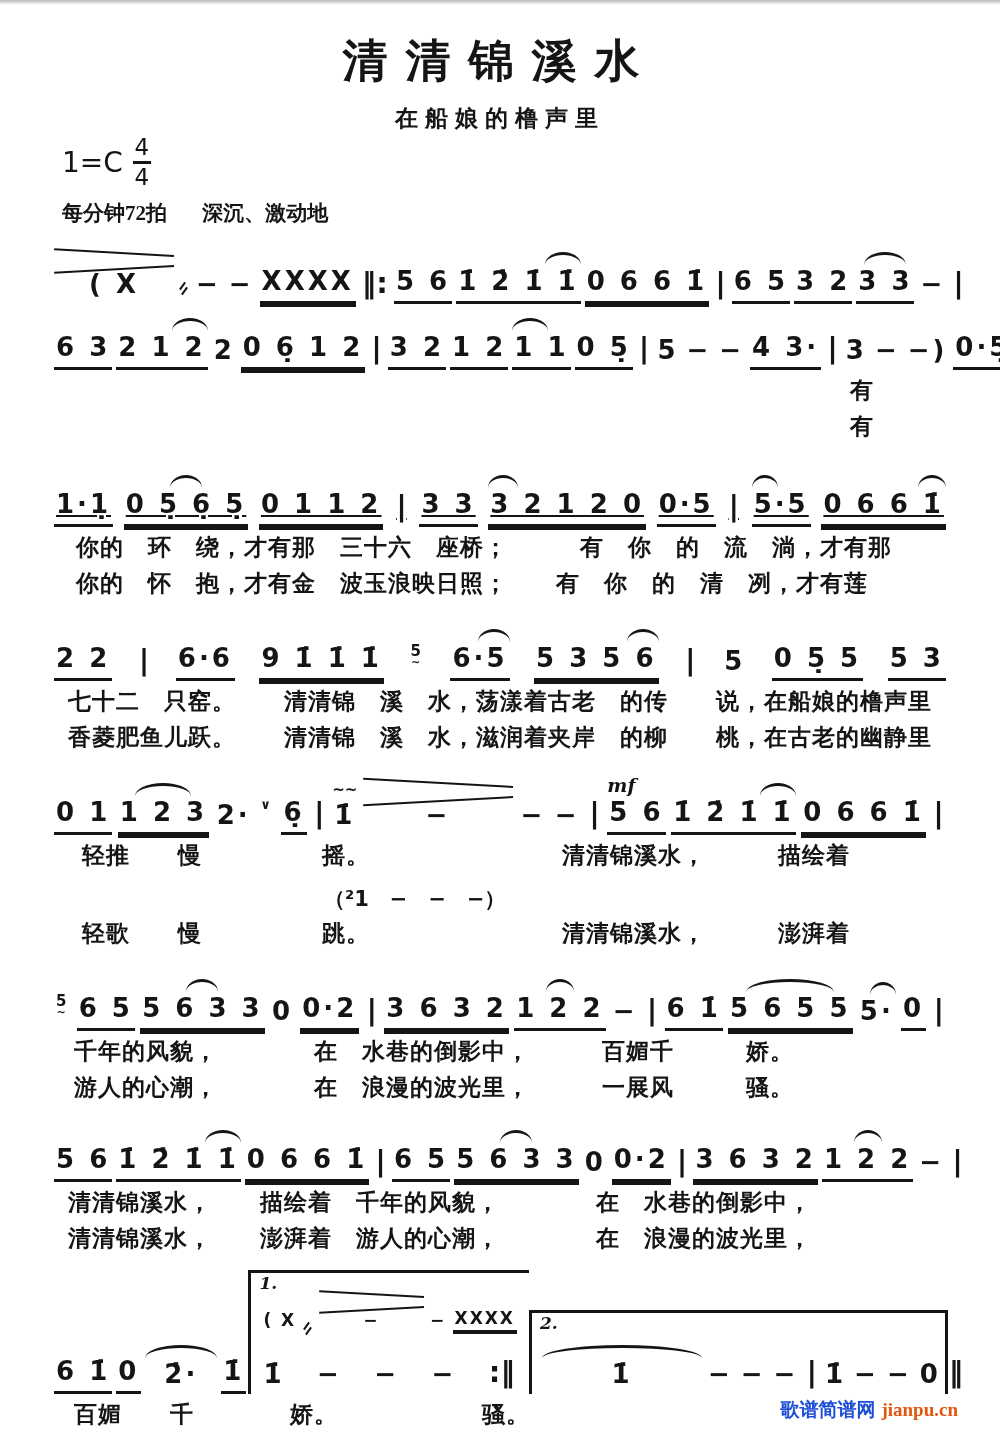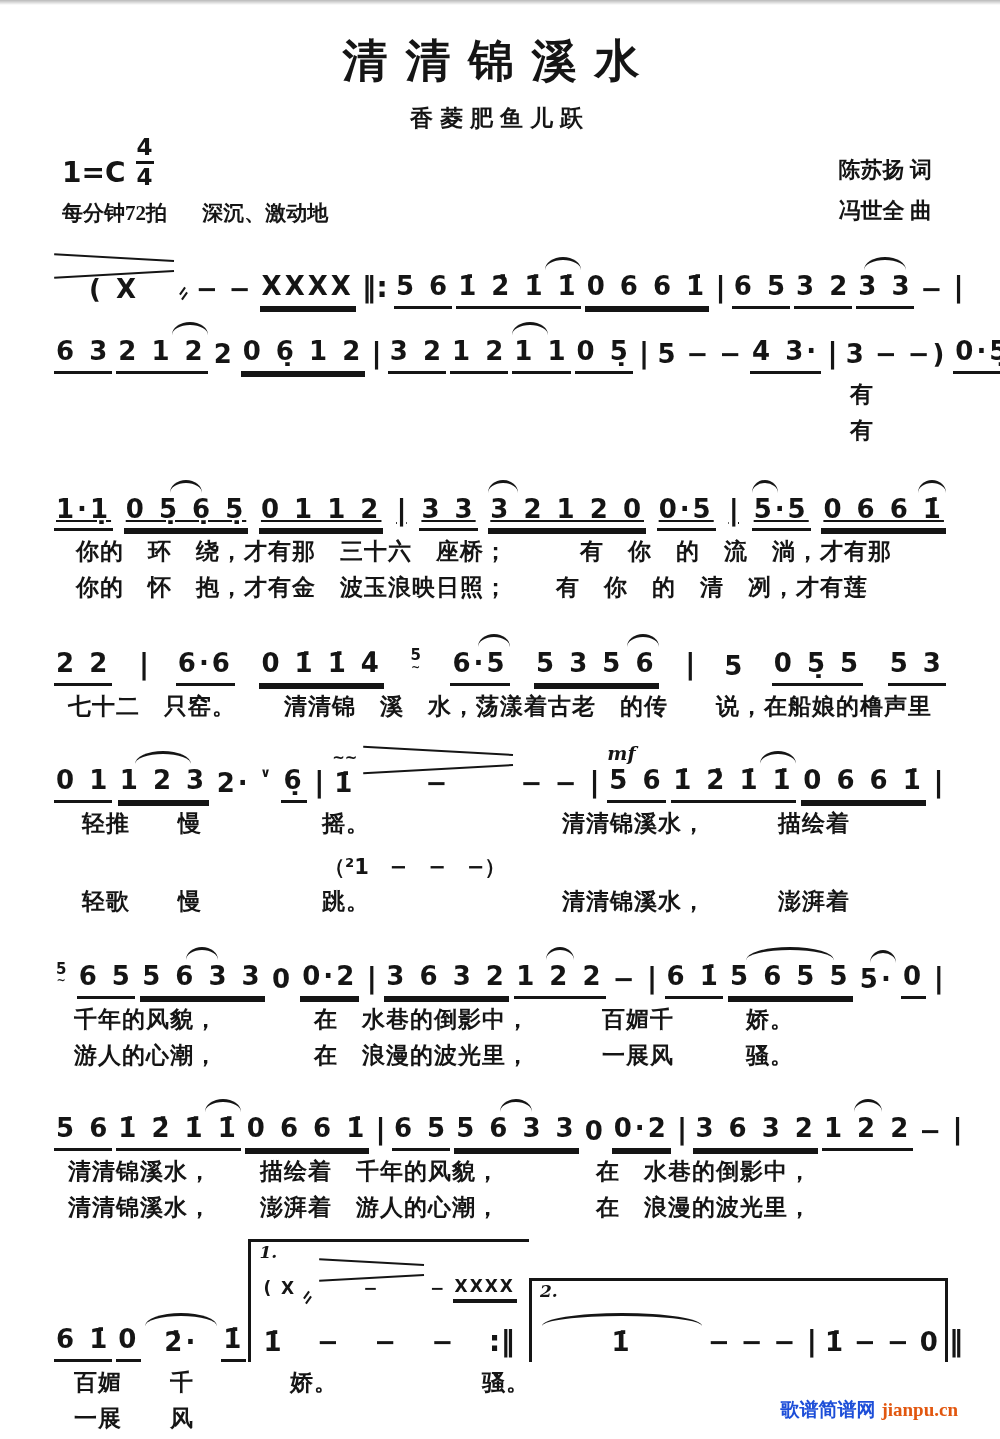--- a/index.html
+++ b/index.html
@@ -8,21 +8,21 @@
     font-family:"Liberation Serif", serif;position:relative;
   }
   .scan-edge{height:5px;background:linear-gradient(#b9b9b9,#ffffff);}
   
   h1.title{
     margin:26px 0 0 0;text-align:center;font-size:45px;font-weight:bold;
     letter-spacing:18px;font-family:"Liberation Serif",serif;
   }
   .subtitle{text-align:center;font-size:23px;font-weight:bold;letter-spacing:7px;margin-top:12px;}
   .meta-row{display:flex;justify-content:space-between;align-items:flex-start;padding:0 62px;margin-top:2px;}
-  .keysig{display:flex;align-items:flex-end;font-size:28px;font-weight:bold;font-family:"DejaVu Sans",sans-serif;}
+  .keysig{display:flex;align-items:center;font-size:28px;font-weight:normal;font-family:"DejaVu Sans",sans-serif;}
   .frac{display:inline-flex;flex-direction:column;align-items:center;margin-left:10px;font-size:23px;line-height:1;}
   .fracline{width:18px;border-top:3px solid #151515;margin:2px 0;}
   .temporow{font-size:21px;font-weight:bold;margin-top:10px;}
   .temporow span{margin-right:30px;}
   .credits{font-size:22px;font-weight:bold;text-align:left;line-height:1.85;margin-top:14px;padding-right:6px;}
   
   #score{padding:0 52px;}
   .mline{display:flex;justify-content:space-between;align-items:flex-end;}
   .grp{display:flex;flex-direction:column;align-items:center;flex:0 0 auto;margin:0 2px;}
   .gtop{height:24px;display:flex;align-items:flex-end;justify-content:center;overflow:visible;white-space:nowrap;}
@@ -66,41 +66,37 @@
   
   .watermark{position:absolute;right:42px;bottom:16px;font-size:19px;font-weight:bold;}
   .watermark a{text-decoration:none;margin-left:6px;cursor:pointer;}
 </style>
 </head>
 <body>
 
 <div class="scan-edge"></div>
 
 <h1 class="title">清清锦溪水</h1>
-<div class="subtitle">香菱肥鱼儿跃</div>
+<div class="subtitle">在船娘的橹声里</div>
 
 <div class="meta-row">
   <div class="left-meta">
     <div class="keysig">
       <span>1=C</span>
       <span class="frac">
         <span>4</span>
         <span class="fracline"></span>
         <span>4</span>
       </span>
     </div>
     <div class="temporow">
       <span>每分钟72拍</span>
       <span>深沉、激动地</span>
     </div>
   </div>
-  <div class="credits">
-    <div>陈苏扬 词</div>
-    <div>冯世全 曲</div>
-  </div>
 </div>
 
 <div id="score">
     <div class="mline" style="margin-top: 16px;">
       <div class="grp">
         <div class="gtop">
           <div class="hairpin" style="width: 120px;"></div>
         </div>
         <div class="gtxt">( X</div>
       </div>
@@ -309,21 +305,21 @@
       <div class="grp bar">
         <div class="gtop"></div>
         <div class="gtxt">|</div>
       </div>
       <div class="grp  u1">
         <div class="gtop"></div>
         <div class="gtxt">6·6</div>
       </div>
       <div class="grp  u2">
         <div class="gtop"></div>
-        <div class="gtxt">0 1̇ 1̇ 4̇</div>
+        <div class="gtxt">9 1̇ 1̇ 1̇</div>
       </div>
       <div class="grp grace">
         <div class="gtop"></div>
         <div class="gtxt">5</div>
       </div>
       <div class="grp  u1">
         <div class="gtop tp-r">
           <div class="arcline" style="width: 32px;"></div>
         </div>
         <div class="gtxt">6·5</div>
@@ -345,20 +341,21 @@
       <div class="grp  u1">
         <div class="gtop"></div>
         <div class="gtxt">0 5̣ 5</div>
       </div>
       <div class="grp  u1">
         <div class="gtop"></div>
         <div class="gtxt">5 3</div>
       </div>
     </div>
     <div class="lyr" style="padding-left: 16px;">七十二　只窑。　　清清锦　溪　水，荡漾着古老　的传　　说，在船娘的橹声里</div>
+    <div class="lyr" style="padding-left: 16px;">香菱肥鱼儿跃。　　清清锦　溪　水，滋润着夹岸　的柳　　桃，在古老的幽静里</div>
     <div class="mline" style="margin-top: 20px;">
       <div class="grp  u1">
         <div class="gtop"></div>
         <div class="gtxt">0 1</div>
       </div>
       <div class="grp  u2">
         <div class="gtop tp-c">
           <div class="arcline" style="width: 56px;"></div>
         </div>
         <div class="gtxt">1 2 3</div>

